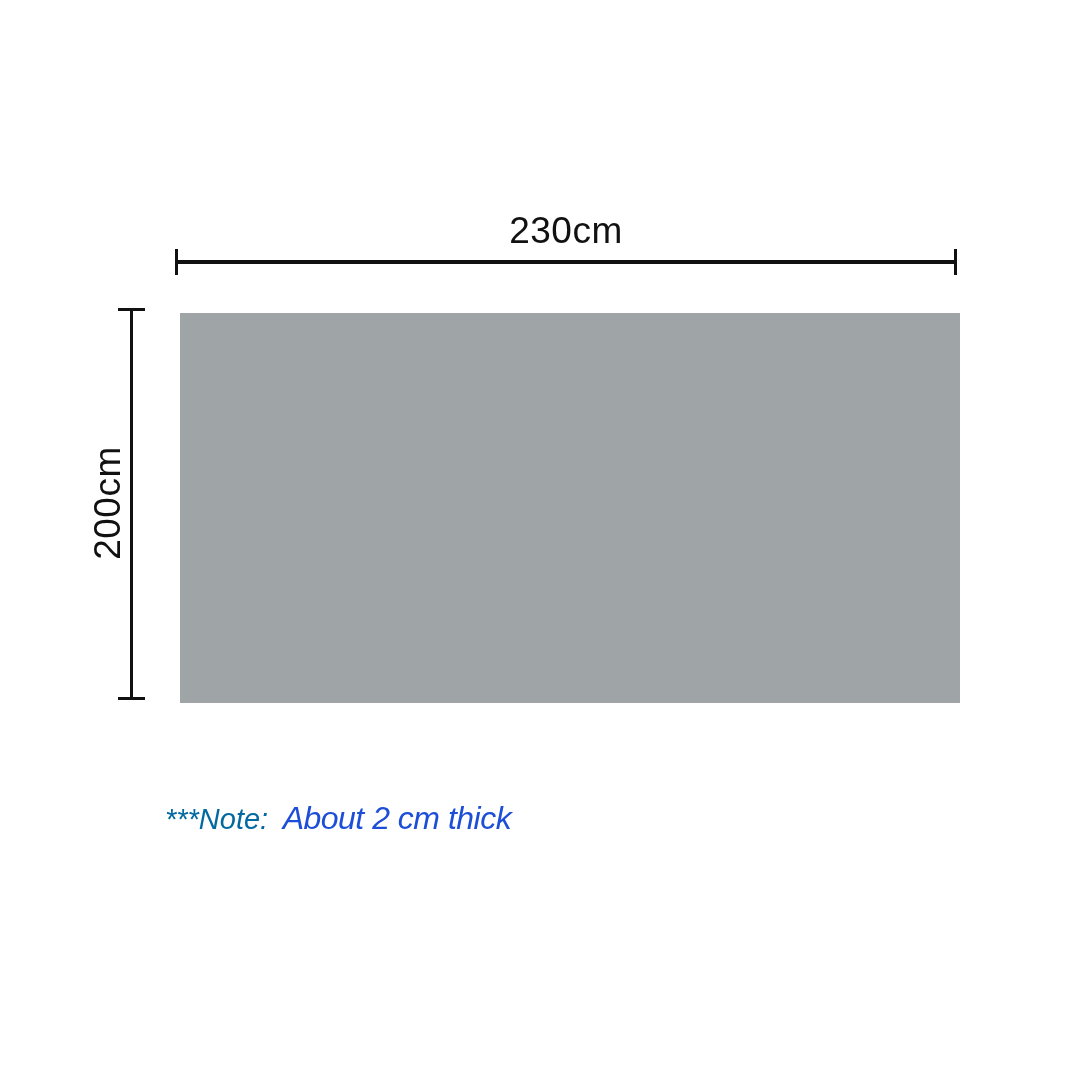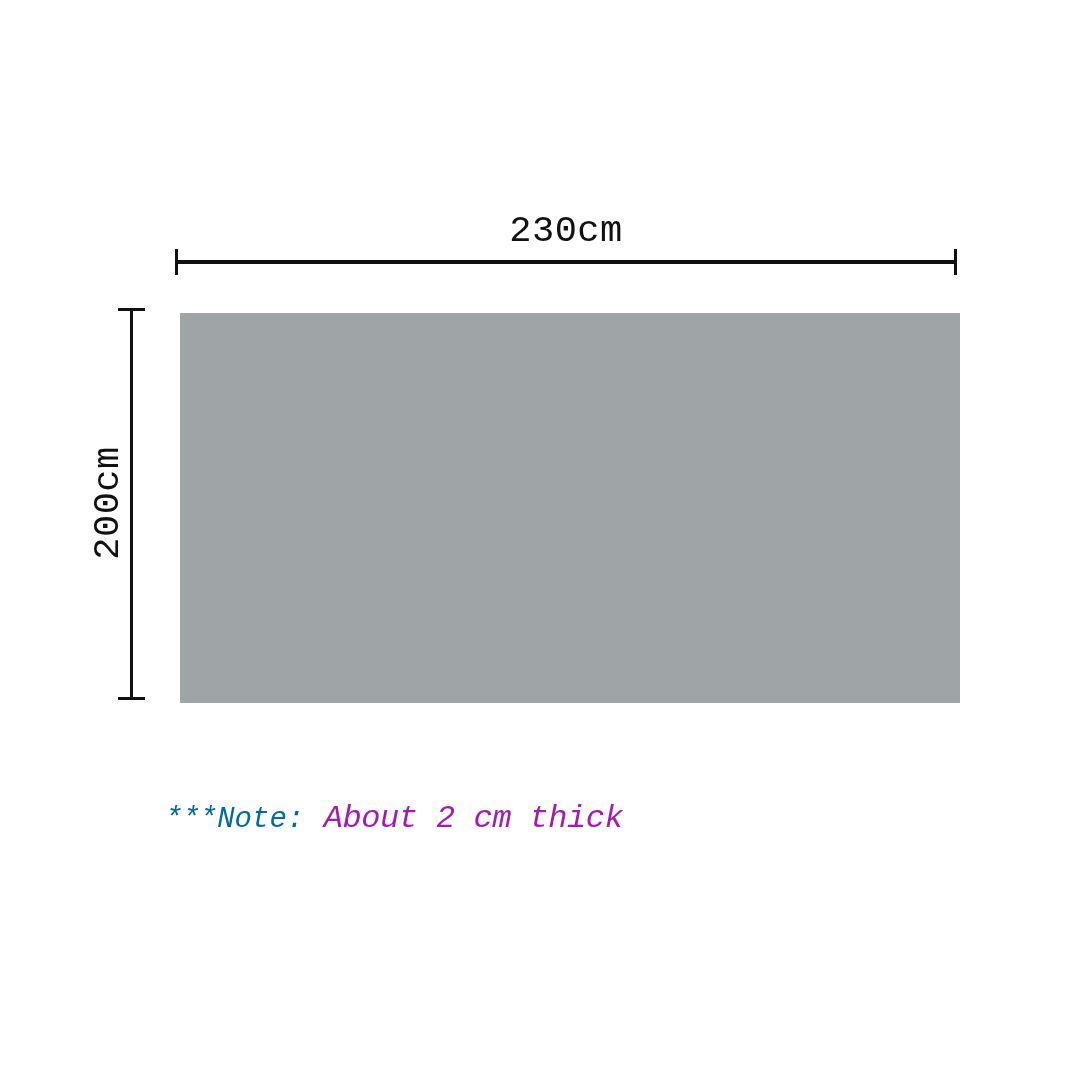--- a/index.html
+++ b/index.html
@@ -5,21 +5,21 @@
   html, body {
     margin: 0;
     padding: 0;
     background: #ffffff;
   }
   .canvas {
     position: relative;
     width: 1064px;
     height: 1080px;
     background: #ffffff;
-    font-family: Liberation Mono, monospace;
+    font-family: Liberation Sans, sans-serif;
     color: #111111;
     overflow: hidden;
   }
 
   
   .product-rect {
     position: absolute;
     left: 180px;
     top: 313px;
     width: 780px;
@@ -93,21 +93,21 @@
     white-space: nowrap;
     font-style: italic;
   }
   .note .prefix {
     font-size: 29px;
     color: #0369a1;
   }
   .note .text {
     font-size: 32px;
     font-weight: 500;
-    color: #a21caf;
+    color: #1d4ed8;
     letter-spacing: -0.5px;
     margin-left: 10px;
   }
 </style>
 </head>
 <body>
 
 <div class="canvas">
 
   <div class="h-dim" style="background: rgb(17, 17, 17);">

